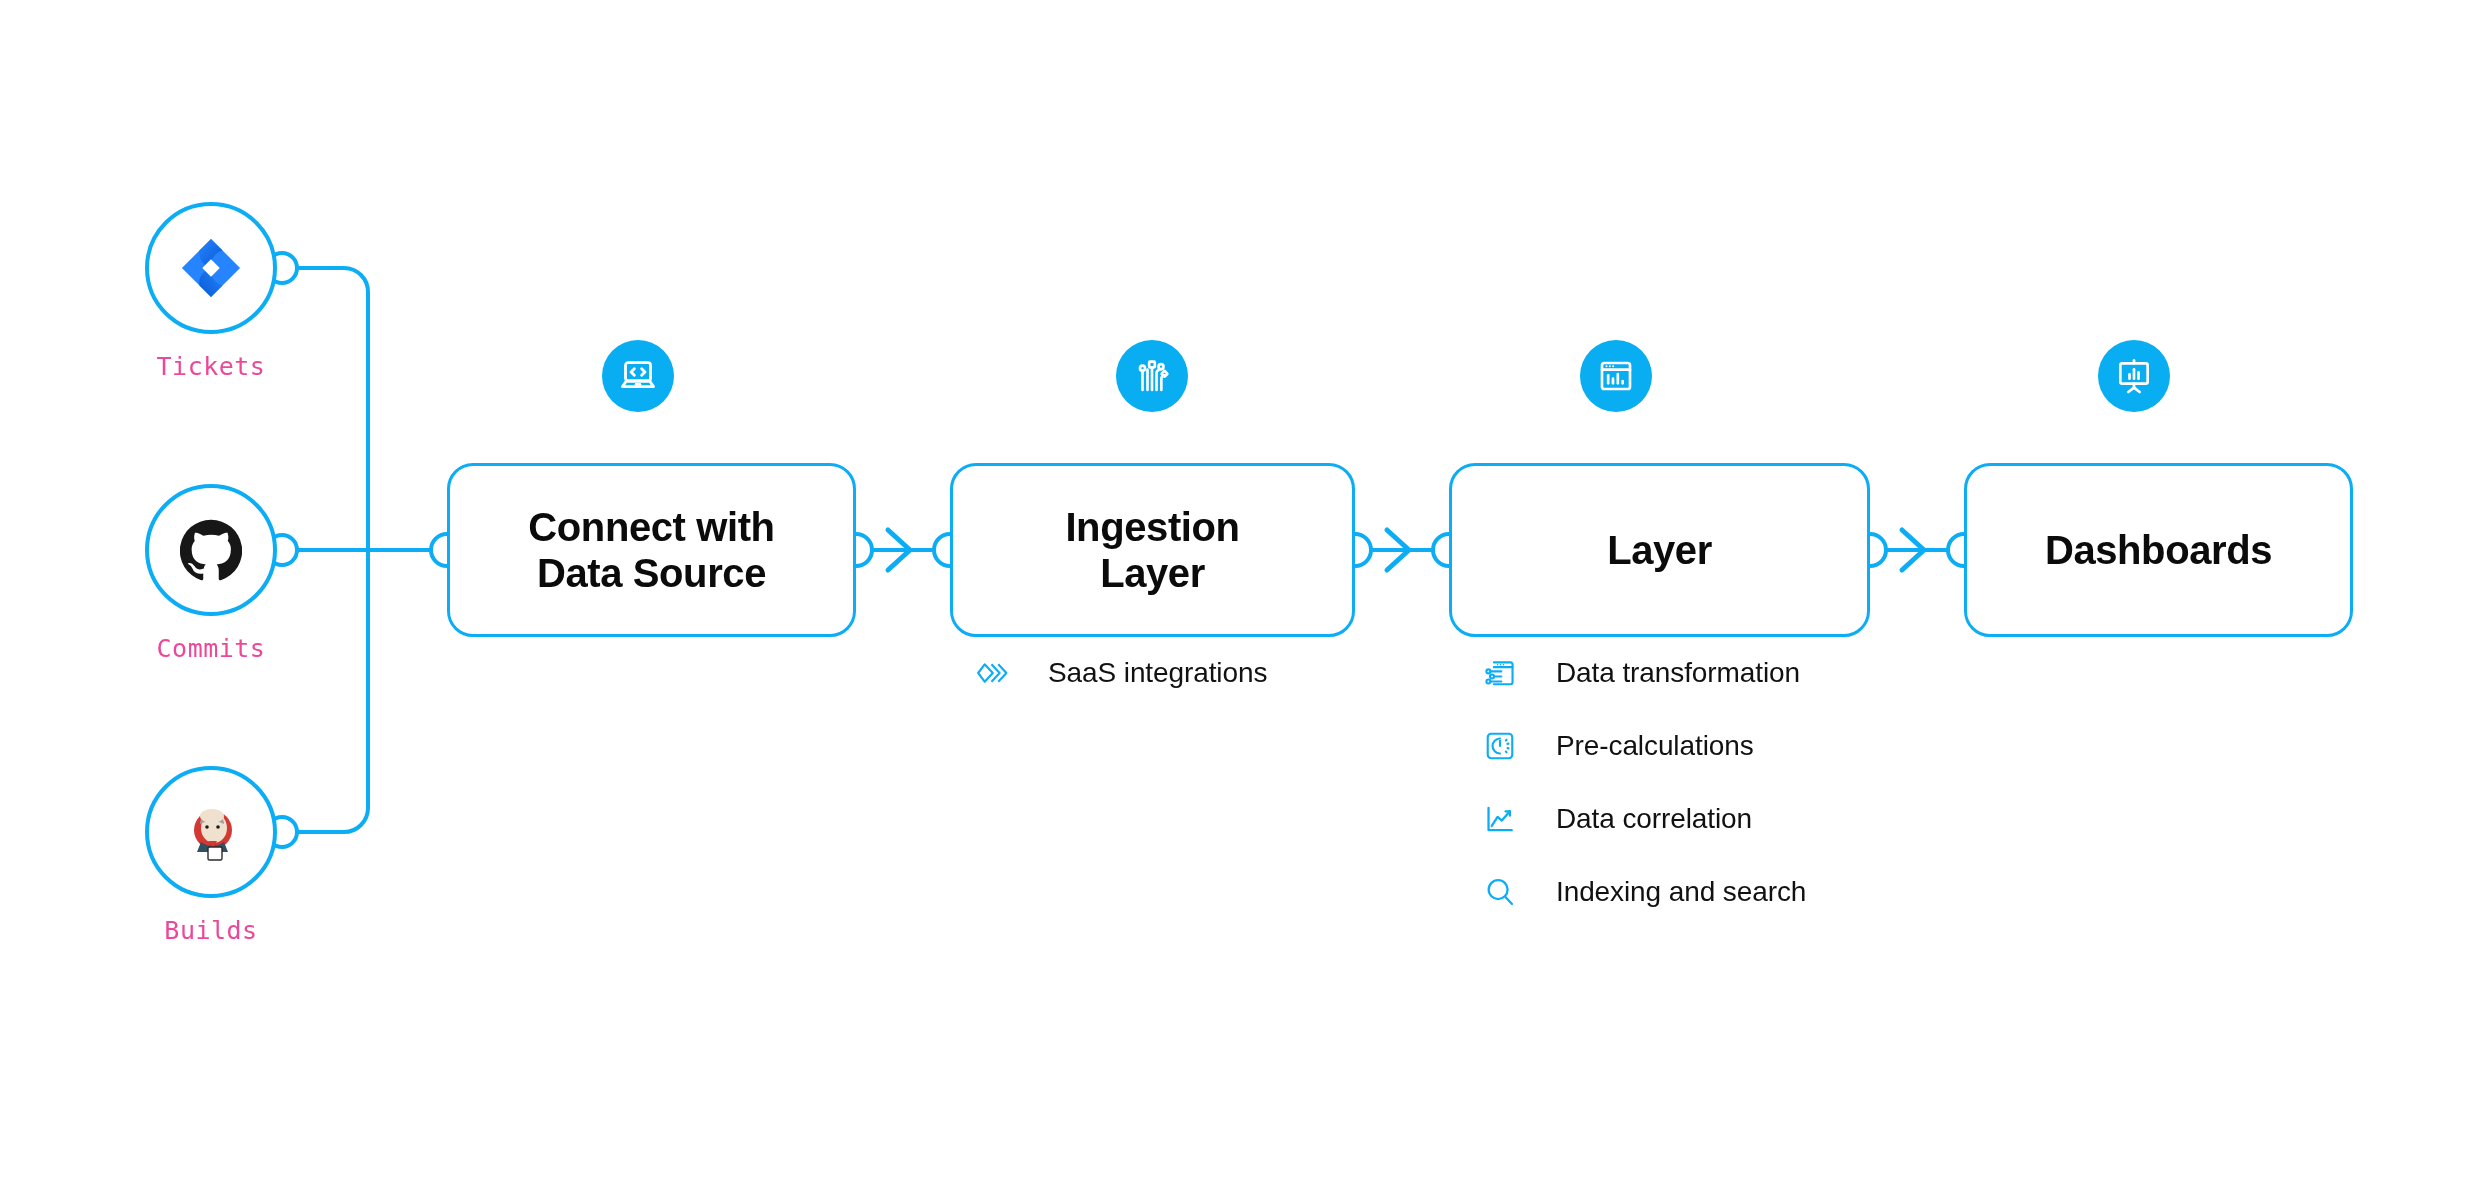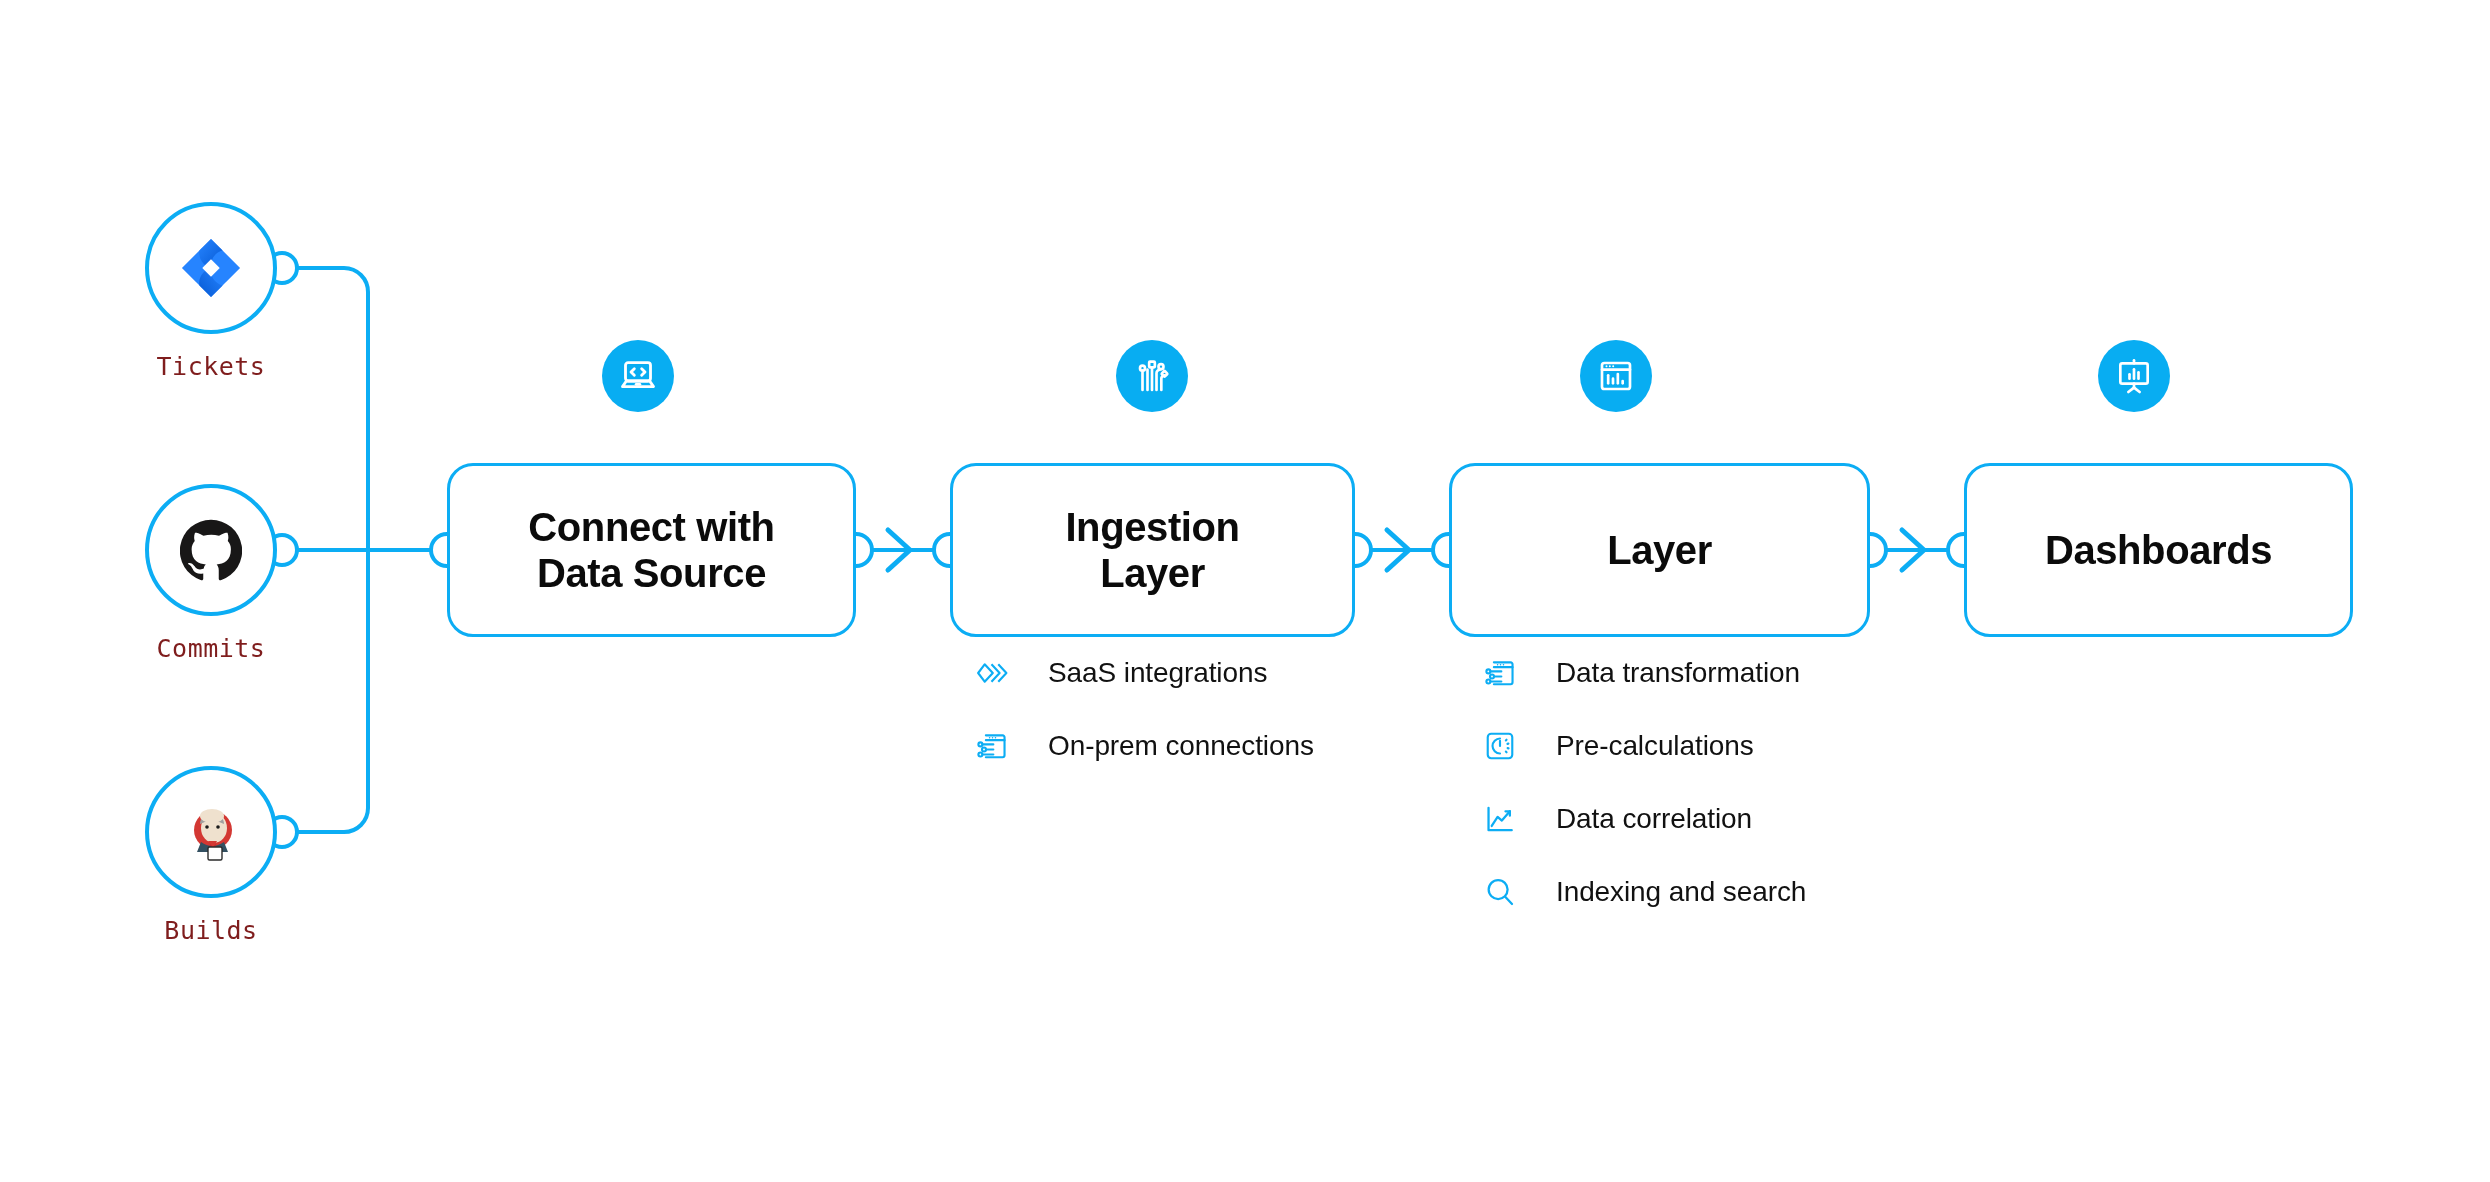--- a/index.html
+++ b/index.html
@@ -8,21 +8,21 @@
   #wires{position:absolute;left:0;top:0;width:2490px;height:1182px;pointer-events:none;}
 
   
   .source{position:absolute;width:132px;height:132px;}
   .source .ring{position:absolute;left:0;top:0;width:132px;height:132px;
       border:4px solid #0CADF4;border-radius:50%;box-sizing:border-box;background:#fff;}
   .source .glyph{position:absolute;left:0;top:0;width:132px;height:132px;
       display:flex;align-items:center;justify-content:center;}
   .source .slabel{position:absolute;left:-40px;top:150px;width:212px;text-align:center;
       font-family:"DejaVu Sans Mono","Liberation Mono",monospace;
-      font-size:25px;color:#7f1d1d;letter-spacing:.5px;}
+      font-size:25px;color:#ec4899;letter-spacing:.5px;}
 
   
   .node{position:absolute;box-sizing:border-box;border:3px solid #0CADF4;border-radius:26px;
       background:#fff;display:flex;align-items:center;justify-content:center;}
   .node .ntitle{font-size:40px;font-weight:bold;color:#0b0b0b;text-align:center;
       line-height:1.16;letter-spacing:-.4px;padding:0 16px;}
   .badge{position:absolute;width:72px;height:72px;border-radius:50%;background:#08ADF2;
       display:flex;align-items:center;justify-content:center;}
 
   
@@ -166,76 +166,58 @@
     <div class="brow">
       <span class="bico">
         <svg width="32" height="32" viewBox="0 0 24 24" fill="none" stroke="#0CADF4" stroke-width="1.6" stroke-linejoin="round">
           <path d="M6.5 5.5 L12.6 12 L6.5 18.5 L1.6 12 Z"></path>
           <path d="M11.6 5.5 L17.7 12 L11.6 18.5"></path>
           <path d="M16.7 5.5 L22.8 12 L16.7 18.5"></path>
         </svg>
       </span>
       <span class="btxt">SaaS integrations</span>
     </div>
+  </div>
+
+  <div class="badge" style="left:1580px;top:340px">
+    <svg width="40" height="40" viewBox="0 0 24 24" fill="none" stroke="#fff" stroke-width="1.6" stroke-linecap="round" stroke-linejoin="round">
+      <rect x="3.6" y="4.2" width="16.8" height="15.6" rx="1.4"></rect>
+      <path d="M3.6 8.2 H20.4"></path>
+      <circle cx="6.3" cy="6.2" r=".6" fill="#fff" stroke="none"></circle>
+      <circle cx="8.3" cy="6.2" r=".6" fill="#fff" stroke="none"></circle>
+      <circle cx="10.3" cy="6.2" r=".6" fill="#fff" stroke="none"></circle>
+      <path d="M7.3 16.4 V 11.6"></path>
+      <path d="M10.2 16.4 V 13.6"></path>
+      <path d="M13.1 16.4 V 10.8"></path>
+      <path d="M16.0 16.4 V 15.0"></path>
+    </svg>
+  </div>
+  <div class="node" style="left:1449px;top:463px;width:421px;height:174px">
+    <div class="ntitle">
+      <div>Layer</div>
+    </div>
+  </div>
+
+  <div class="blist" style="left:1483px;top:650px">
     <div class="brow">
       <span class="bico">
         <svg width="32" height="32" viewBox="0 0 24 24" fill="none" stroke="#0CADF4" stroke-width="1.6" stroke-linecap="round" stroke-linejoin="round">
           <path d="M7.4 4 H20 a1.4 1.4 0 0 1 1.4 1.4 V19 a1.4 1.4 0 0 1 -1.4 1.4 H7.4"></path>
           <path d="M7.4 7.6 H21.4"></path>
           <circle cx="10.2" cy="5.8" r=".6" fill="#0CADF4" stroke="none"></circle>
           <circle cx="12.4" cy="5.8" r=".6" fill="#0CADF4" stroke="none"></circle>
           <circle cx="14.6" cy="5.8" r=".6" fill="#0CADF4" stroke="none"></circle>
           <circle cx="3.3" cy="10.8" r="1.5"></circle>
             <path d="M4.8 10.8 H13"></path>
           <circle cx="6.0" cy="14.6" r="1.5"></circle>
             <path d="M7.5 14.6 H13"></path>
           <circle cx="3.3" cy="18.4" r="1.5"></circle>
             <path d="M4.8 18.4 H13"></path>
         </svg>
       </span>
-      <span class="btxt">On-prem connections</span>
-    </div>
-  </div>
-
-  <div class="badge" style="left:1580px;top:340px">
-    <svg width="40" height="40" viewBox="0 0 24 24" fill="none" stroke="#fff" stroke-width="1.6" stroke-linecap="round" stroke-linejoin="round">
-      <rect x="3.6" y="4.2" width="16.8" height="15.6" rx="1.4"></rect>
-      <path d="M3.6 8.2 H20.4"></path>
-      <circle cx="6.3" cy="6.2" r=".6" fill="#fff" stroke="none"></circle>
-      <circle cx="8.3" cy="6.2" r=".6" fill="#fff" stroke="none"></circle>
-      <circle cx="10.3" cy="6.2" r=".6" fill="#fff" stroke="none"></circle>
-      <path d="M7.3 16.4 V 11.6"></path>
-      <path d="M10.2 16.4 V 13.6"></path>
-      <path d="M13.1 16.4 V 10.8"></path>
-      <path d="M16.0 16.4 V 15.0"></path>
-    </svg>
-  </div>
-  <div class="node" style="left:1449px;top:463px;width:421px;height:174px">
-    <div class="ntitle">
-      <div>Layer</div>
-    </div>
-  </div>
-
-  <div class="blist" style="left:1483px;top:650px">
-    <div class="brow">
-      <span class="bico">
-        <svg width="32" height="32" viewBox="0 0 24 24" fill="none" stroke="#0CADF4" stroke-width="1.6" stroke-linecap="round" stroke-linejoin="round">
-          <path d="M7.4 4 H20 a1.4 1.4 0 0 1 1.4 1.4 V19 a1.4 1.4 0 0 1 -1.4 1.4 H7.4"></path>
-          <path d="M7.4 7.6 H21.4"></path>
-          <circle cx="10.2" cy="5.8" r=".6" fill="#0CADF4" stroke="none"></circle>
-          <circle cx="12.4" cy="5.8" r=".6" fill="#0CADF4" stroke="none"></circle>
-          <circle cx="14.6" cy="5.8" r=".6" fill="#0CADF4" stroke="none"></circle>
-          <circle cx="3.3" cy="10.8" r="1.5"></circle>
-            <path d="M4.8 10.8 H13"></path>
-          <circle cx="6.0" cy="14.6" r="1.5"></circle>
-            <path d="M7.5 14.6 H13"></path>
-          <circle cx="3.3" cy="18.4" r="1.5"></circle>
-            <path d="M4.8 18.4 H13"></path>
-        </svg>
-      </span>
       <span class="btxt">Data transformation</span>
     </div>
     <div class="brow">
       <span class="bico">
         <svg width="32" height="32" viewBox="0 0 24 24" fill="none" stroke="#0CADF4" stroke-width="1.6" stroke-linecap="round" stroke-linejoin="round">
           <rect x="2.8" y="2.8" width="18.4" height="18.4" rx="2.6"></rect>
           <path d="M12 6.4 a5.6 5.6 0 1 0 0 11.2"></path>
           <path d="M12 8.2 V12"></path>
           <path d="M16.4 7.8 l.5 -.5"></path>
             <path d="M17.6 10.4 l.7 -.2"></path>

